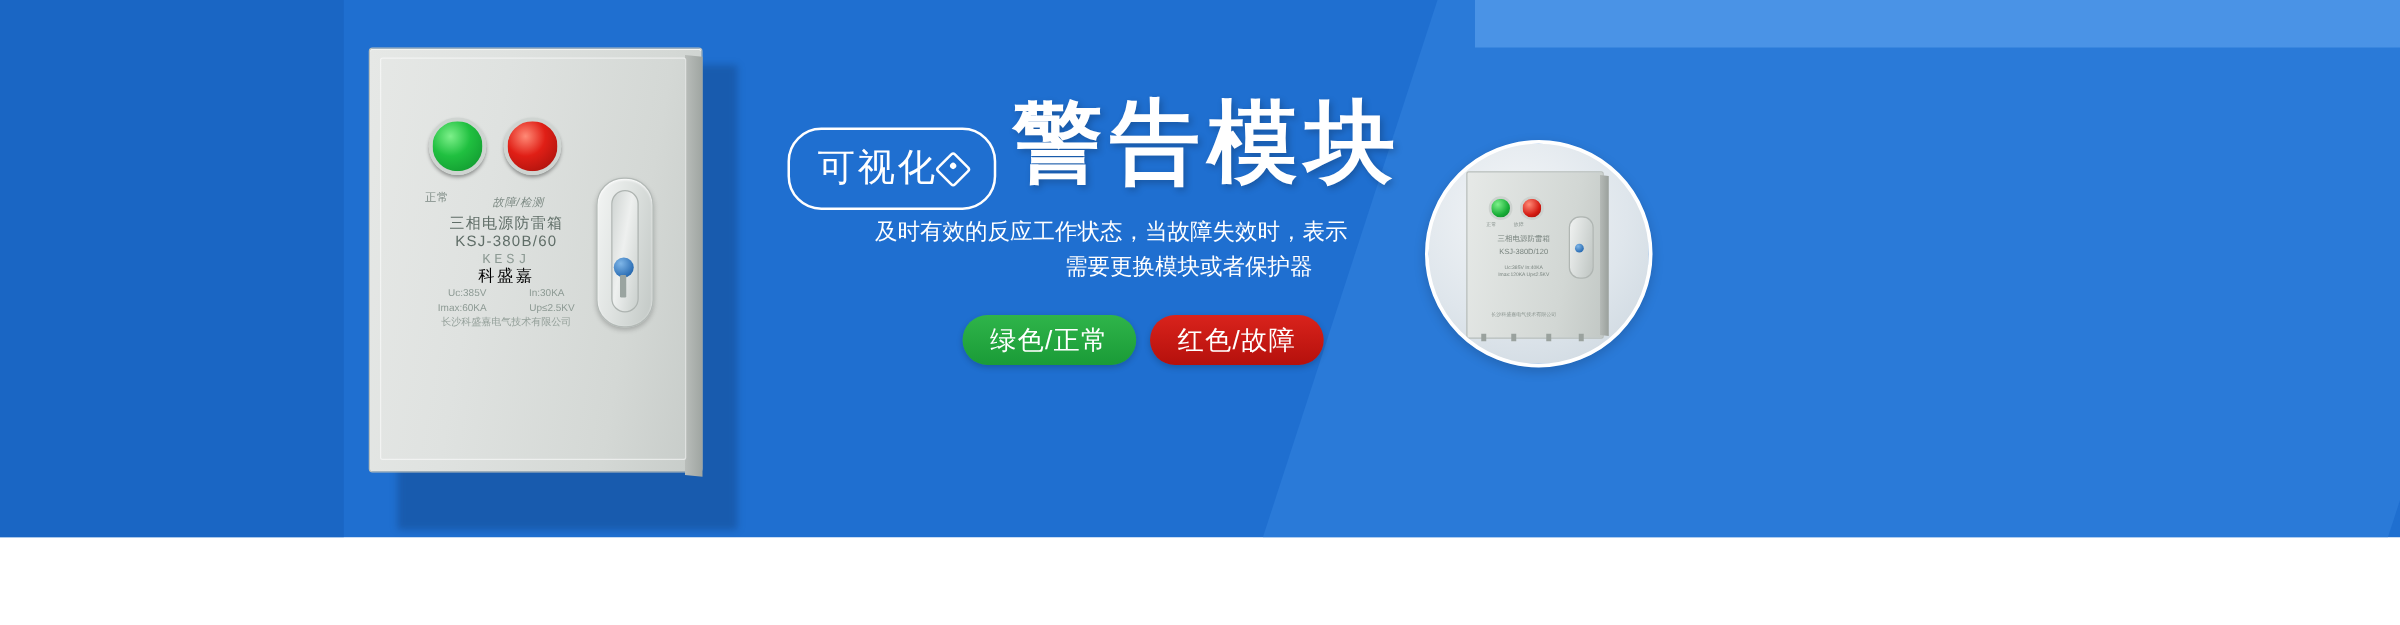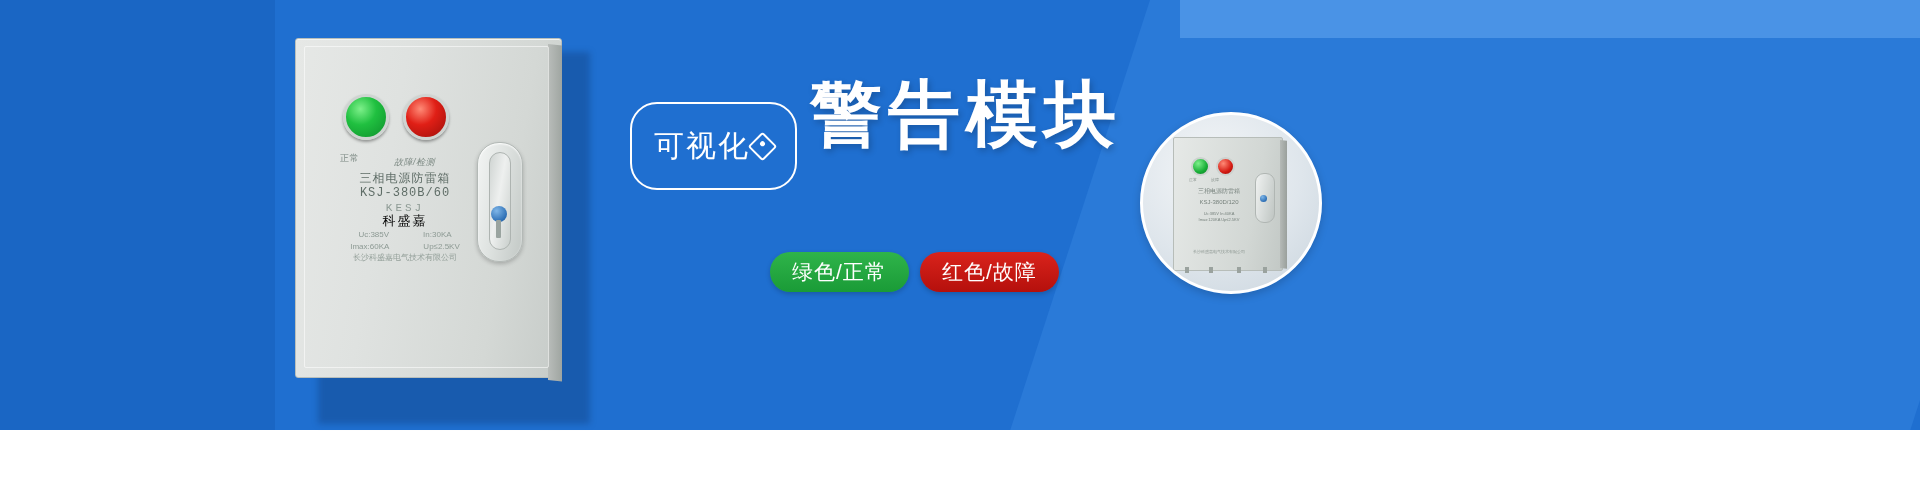--- a/index.html
+++ b/index.html
@@ -126,21 +126,21 @@
   
   .panel-text {
     position: absolute;
     left: 310px;
     width: 190px;
     text-align: center;
     color: #7f8c86;
     white-space: nowrap;
   }
   .panel-title { top: 170px; font-size: 12px; color: #5f6d67; letter-spacing: 1px; }
-  .panel-model { top: 186px; font-size: 12px; color: #5f6d67; letter-spacing: 1px; font-family: Liberation Mono, monospace; }
+  .panel-model { top: 186px; font-size: 12px; color: #5f6d67; letter-spacing: 1px; }
   .panel-brand-en { top: 202px; font-size: 11px; color: #8d9a94; letter-spacing: 3px; font-family: Liberation Mono, monospace; }
   .panel-brand-cn { top: 212px; font-size: 13px; color: #000000; letter-spacing: 2px; }
   .panel-spec1 { top: 230px; font-size: 8px; color: #8d9a94; }
   .panel-spec2 { top: 242px; font-size: 8px; color: #8d9a94; }
   .panel-company { top: 252px; font-size: 8px; color: #94a09a; }
 
   .panel-spec-row { display: flex; justify-content: center; gap: 34px; }
 
   
   .handle-plate {
@@ -177,21 +177,21 @@
     height: 18px;
     background: #9aa4a0;
     border-radius: 1px;
   }
 
   
   .pill-visual {
     position: absolute;
     left: 630px; top: 102px;
     height: 54px;
-    padding: 15px 22px;
+    padding: 4px 22px;
     border: 2px solid #ffffff;
     border-radius: 27px;
     display: flex;
     align-items: center;
     gap: 2px;
   }
   .pill-visual-text {
     font-size: 30px;
     color: #ffffff;
     letter-spacing: 2px;
@@ -384,20 +384,24 @@
   <div class="handle-dot"></div>
   <div class="handle-key"></div>
 
   <div class="pill-visual">
     <span class="pill-visual-text">可视化</span>
     <span class="diamond-icon"></span>
   </div>
 
   <div class="headline">警告模块</div>
 
+  <div class="subline">
+    <div>及时有效的反应工作状态，当故障失效时，表示</div>
+    <div>需要更换模块或者保护器</div>
+  </div>
 
   <div class="tag tag-red">红色/故障</div>
   <div class="tag tag-green">绿色/正常</div>
 
   <div class="circle-frame">
     <div class="mini-box"></div>
     <div class="mini-side"></div>
     <div class="mini-lamp mini-lamp-green"></div>
     <div class="mini-lamp mini-lamp-red"></div>
     <div class="mini-label mini-label-normal">正常</div>

